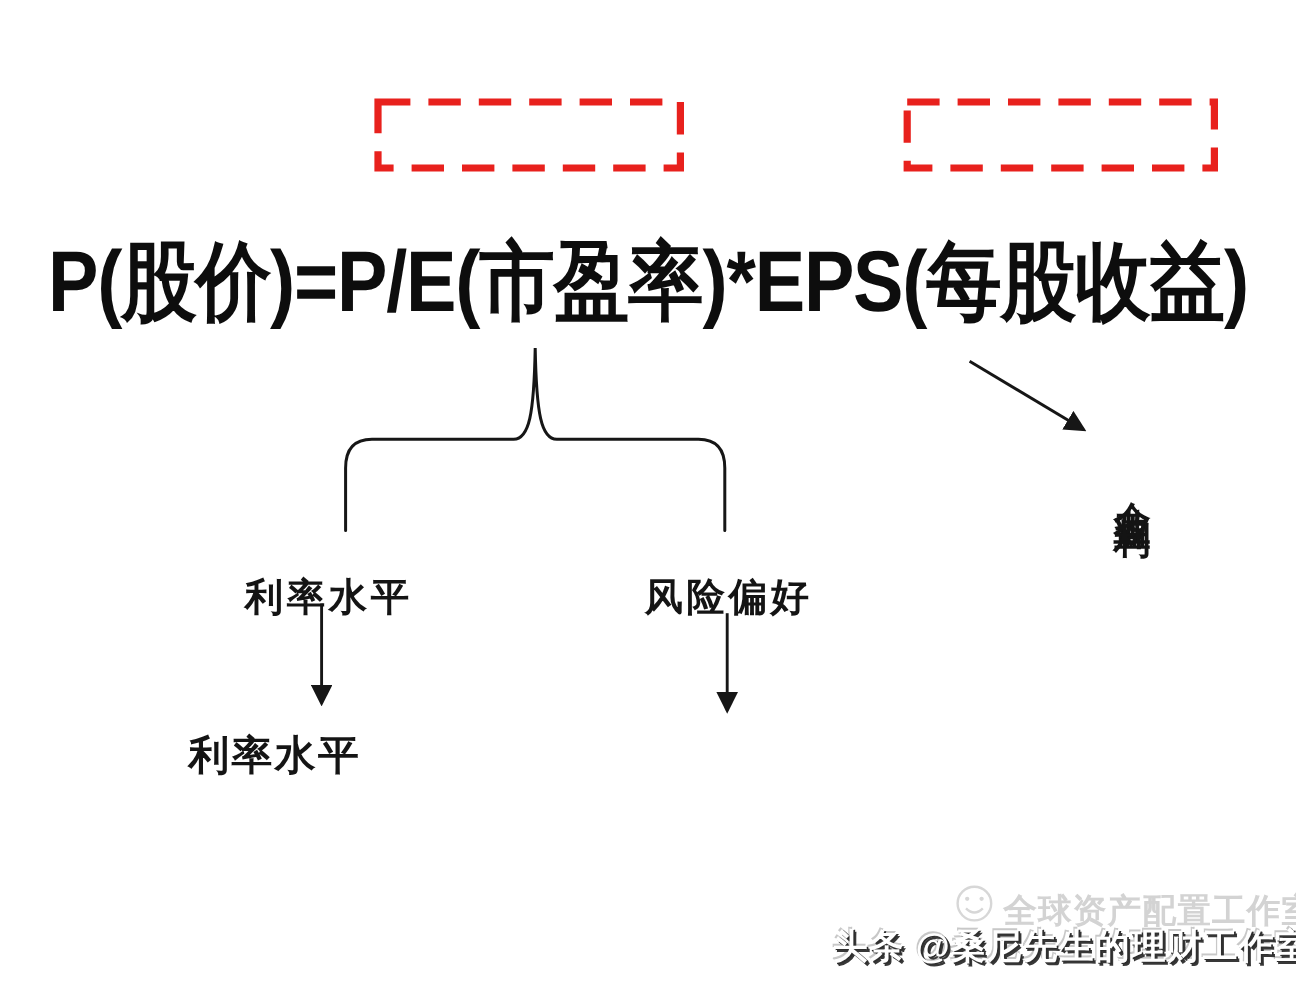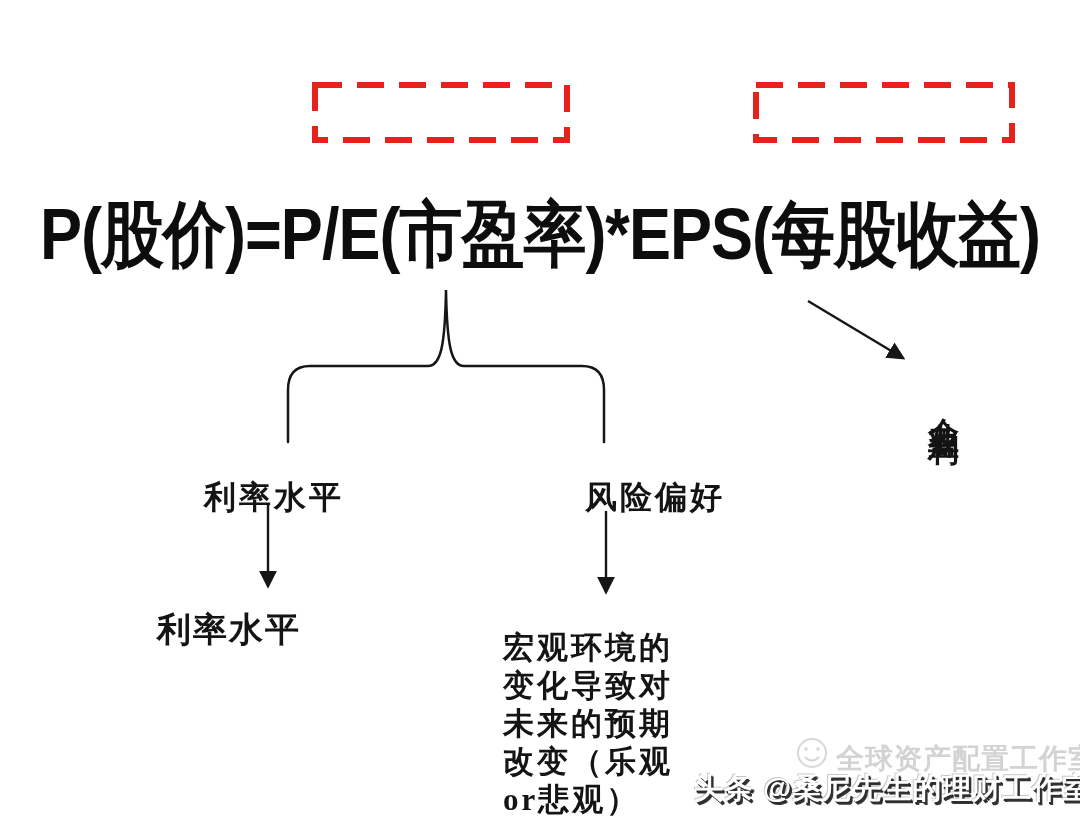--- a/index.html
+++ b/index.html
@@ -75,26 +75,21 @@
       <circle cx="806" cy="749" r="1.8" fill="#d7d7d7" stroke="none"></circle>
       <circle cx="818" cy="749" r="1.8" fill="#d7d7d7" stroke="none"></circle>
       <path d="M805,757 Q812,764 819,757"></path>
     </g>
   </svg>
 
 
   <div class="abs formula">P(股价)=P/E(市盈率)*EPS(每股收益)</div>
 
   <div class="abs kai factor-label" style="left:274px;">利率水平</div>
-  <div class="abs kai factor-label" style="left:607px;margin-left:48px;">风险偏好</div>
+  <div class="abs kai factor-label" style="left:607px;">风险偏好</div>
 
   <div class="abs kai outcome-left">利率水平</div>
-  <div class="abs kai outcome-right">宏观环境的
-变化导致对
-未来的预期
-改变（乐观
-or悲观）</div>
   <div class="abs kai outcome-eps">企业盈利</div>
 
   <div class="abs wm-faint">全球资产配置工作室</div>
   <div class="abs wm-main">头条 @桑尼先生的理财工作室</div>
 
 </div>
 
 </body></html>

